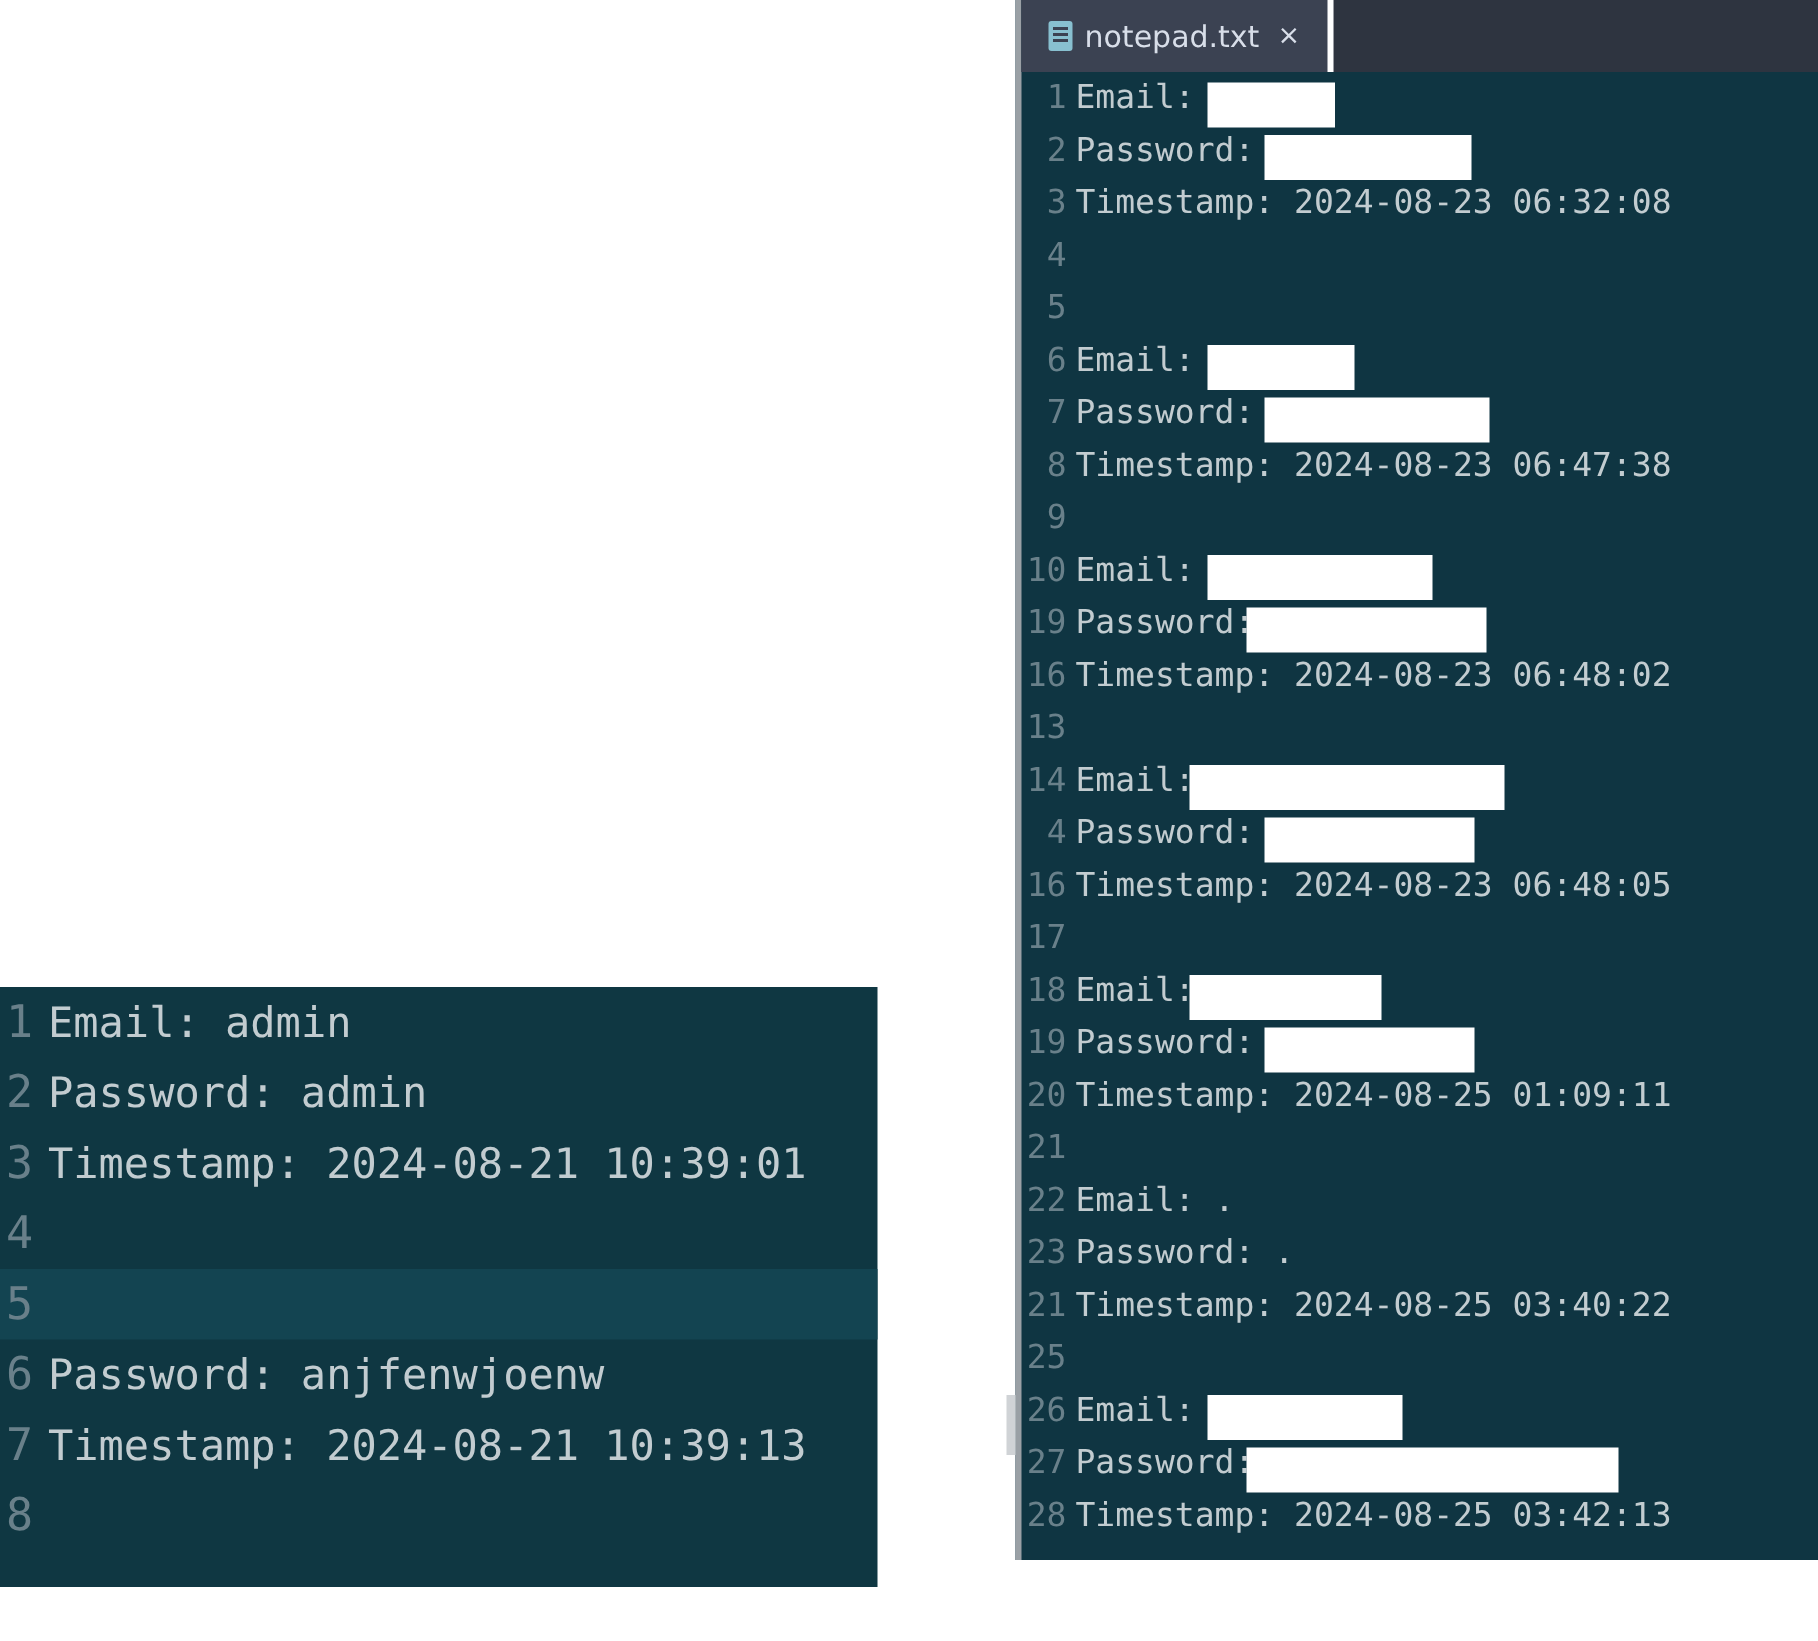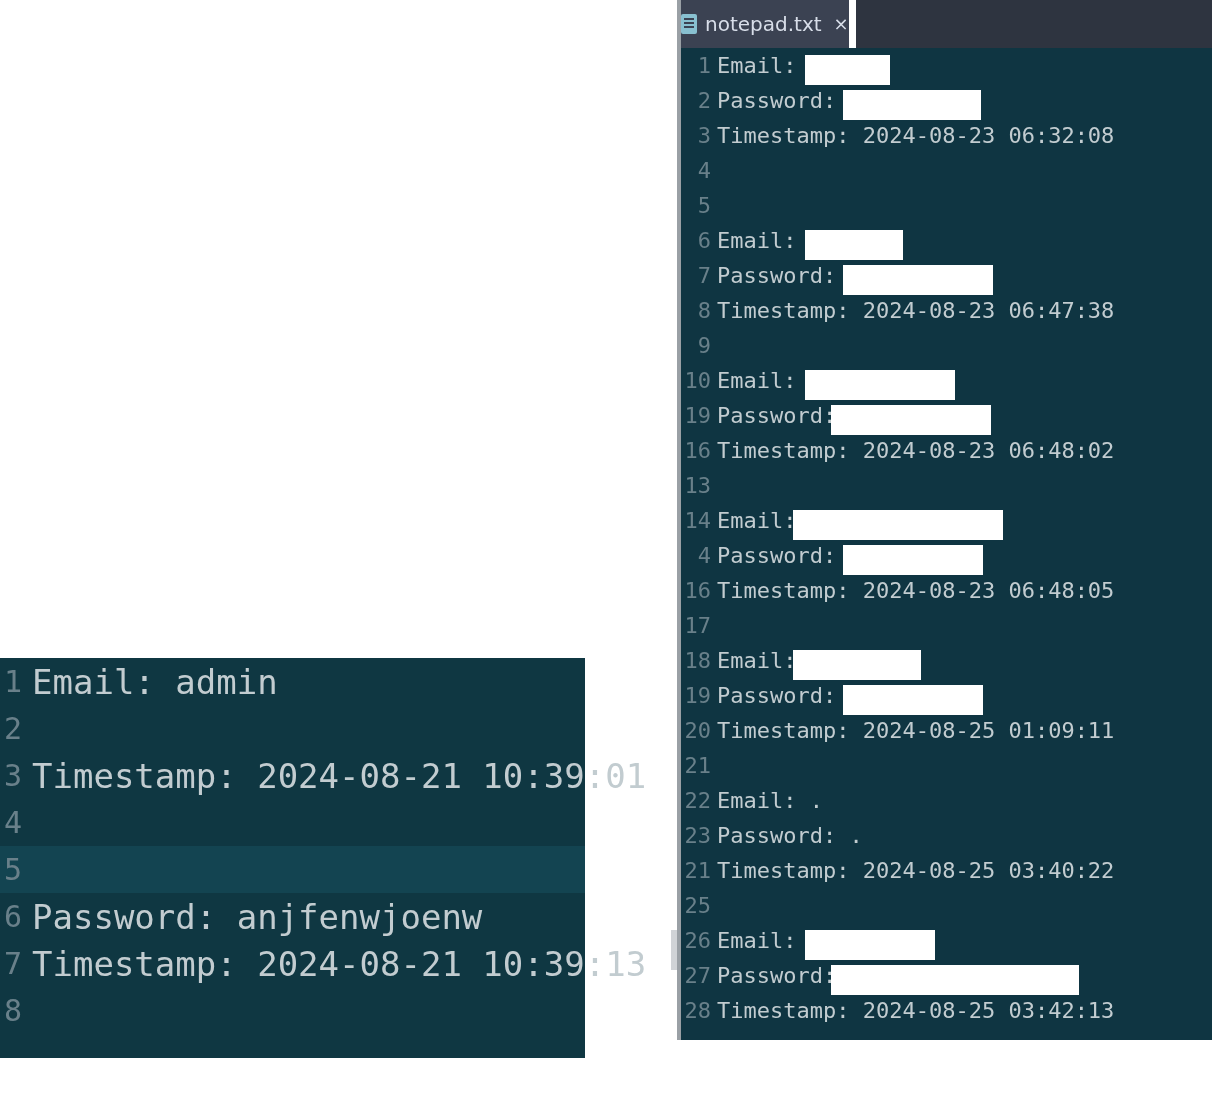--- a/index.html
+++ b/index.html
@@ -28,25 +28,25 @@
     height: 48px;
     background: #2e3440;
     display: flex;
     align-items: stretch;
     font-family: "DejaVu Sans", "Segoe UI", Arial, sans-serif;
   }
   .tab {
     display: flex;
     align-items: center;
     gap: 8px;
-    padding: 0 0;
+    padding: 0 18px;
     background: #3b4252;
     color: #d8dee9;
     font-size: 20px;
-    border-right: 7px solid #ffffff;
+    border-right: 4px solid #ffffff;
   }
   .tab .file-icon {
     display: inline-block;
     width: 16px;
     height: 20px;
     background: #88c0d0;
     border-radius: 2px;
     position: relative;
   }
   .tab .file-icon::before {
@@ -108,21 +108,21 @@
   .editor-left .line {
     height: 47px;
   }
   .editor-left .gutter {
     width: 22px;
     flex: 0 0 22px;
     font-size: 30px;
     padding-right: 4px;
   }
   .editor-left .code {
-    font-size: 34px;
+    font-size: 28px;
     padding-left: 6px;
   }
   .line.current {
     background: #134451;
   }
   .caret {
     display: inline-block;
     width: 2px;
     height: 34px;
     background: #c2ccd0;
@@ -268,20 +268,21 @@
 </div>
 
 <div class="editor-left">
   <div class="code-area" id="left-code">
       <div class="line">
         <div class="gutter">1</div>
         <div class="code"><span>Email: </span><span>admin</span></div>
       </div>
       <div class="line">
         <div class="gutter">2</div>
+        <div class="code"><span>Password: </span><span>admin</span></div>
       </div>
       <div class="line">
         <div class="gutter">3</div>
         <div class="code"><span>Timestamp: </span><span>2024-08-21 10:39:01</span></div>
       </div>
       <div class="line">
         <div class="gutter">4</div>
         <div class="code"><span></span></div>
       </div>
       <div class="line current">

